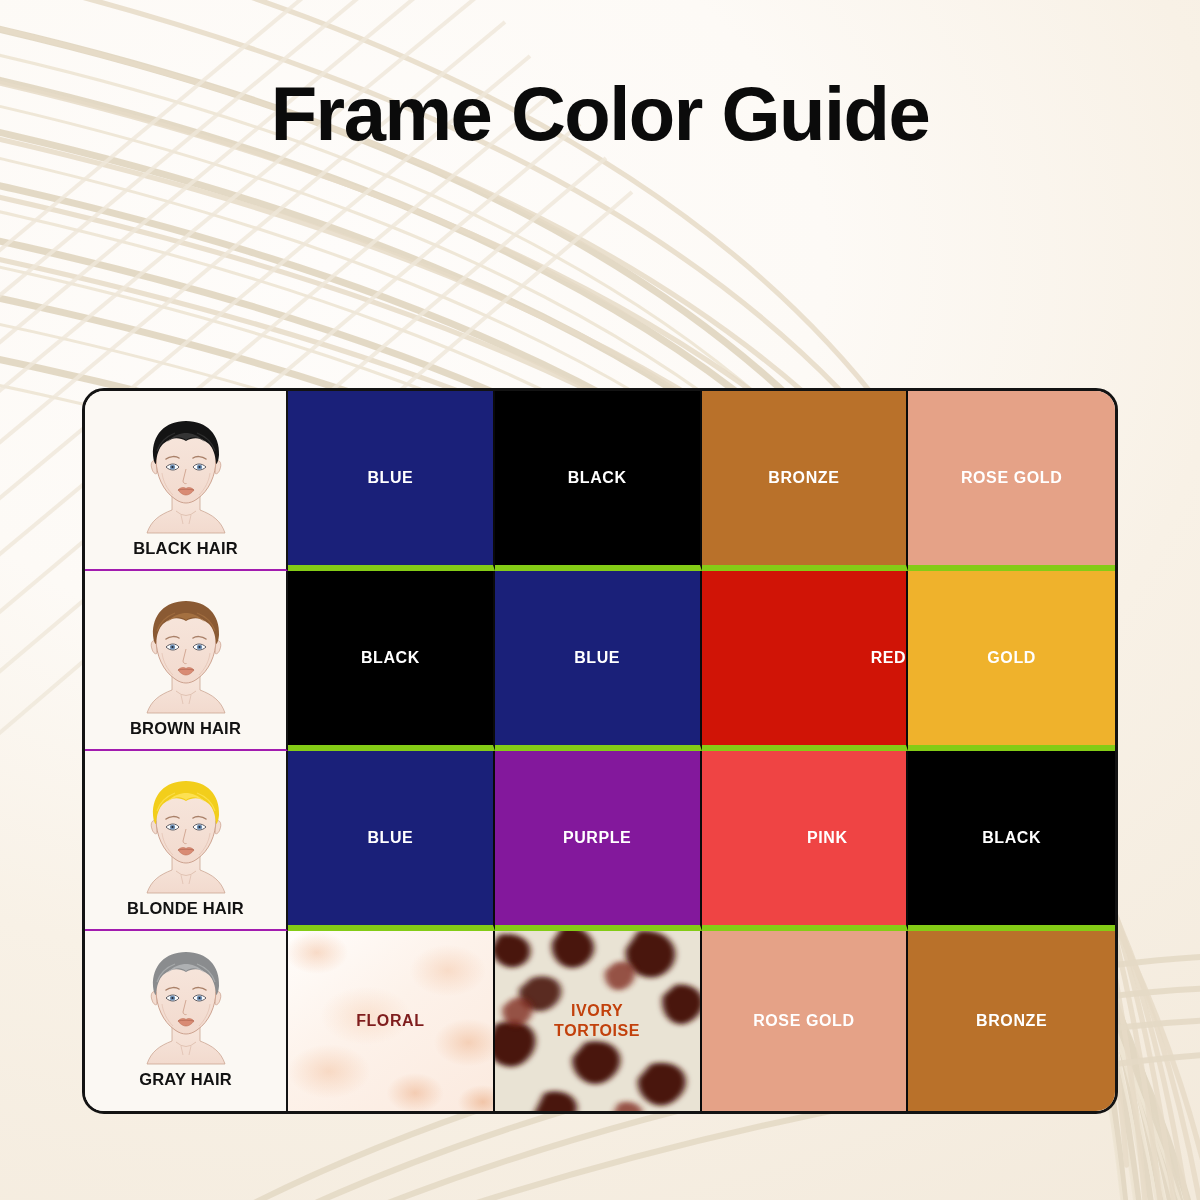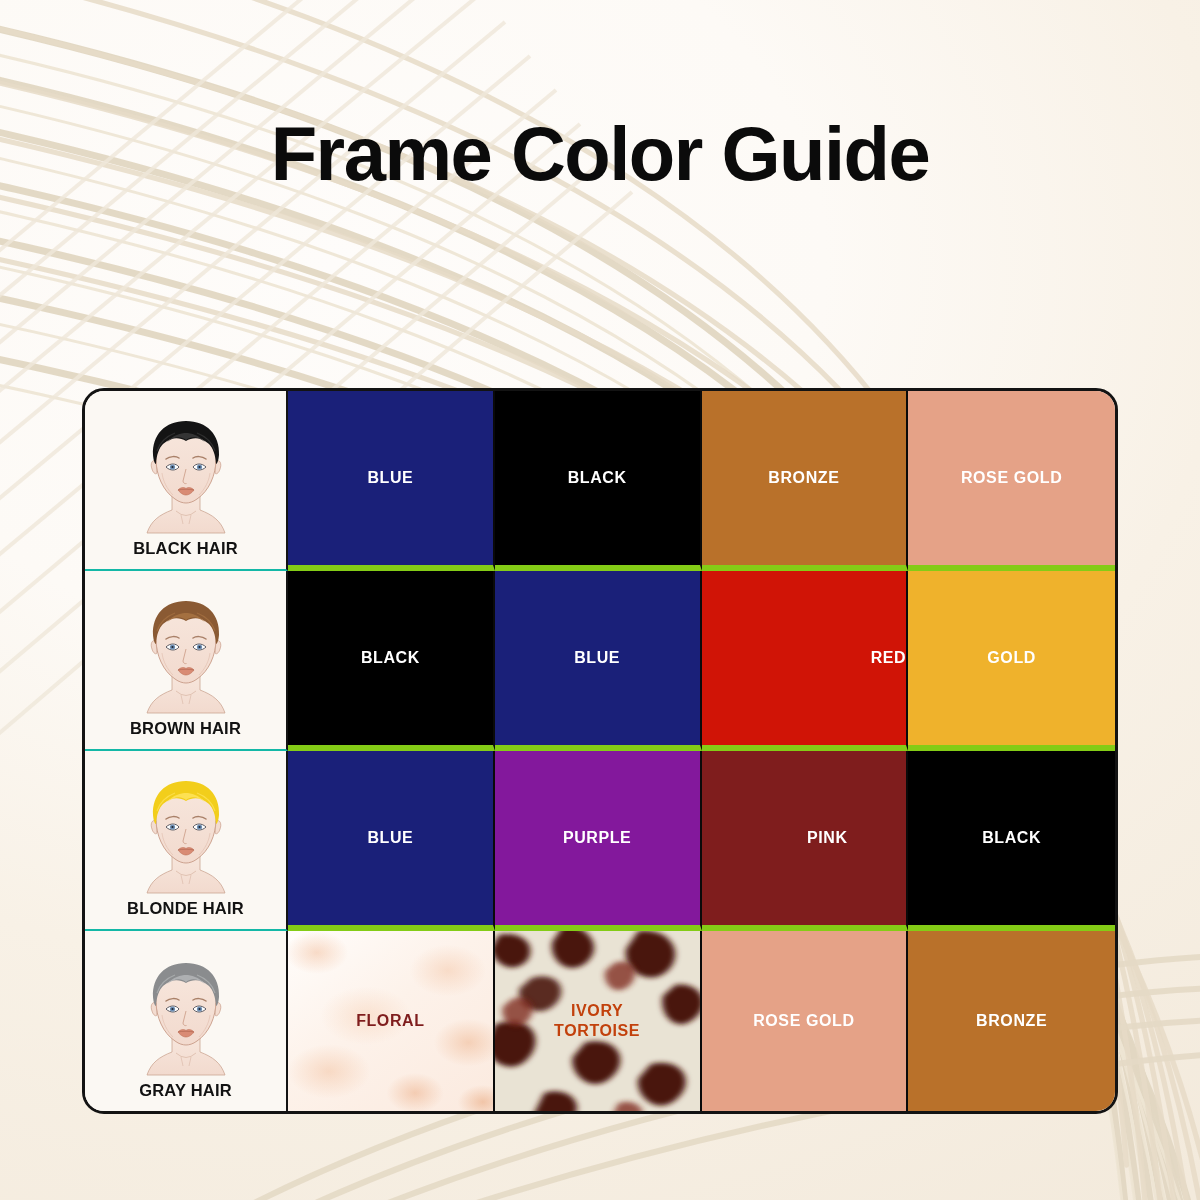--- a/index.html
+++ b/index.html
@@ -13,21 +13,21 @@
 
   
   #bg-layer { position:absolute; inset:0; z-index:0; }
   #bg-wash {
     position:absolute; inset:0;
     background:
       radial-gradient(120% 95% at 28% 22%, #FEFCFA 0%, #FDFAF6 34%, #F8F1E6 62%, #F3EADC 100%);
   }
 
   
-  .header { position:relative; z-index:3; text-align:center; padding-top:116px; }
+  .header { position:relative; z-index:3; text-align:center; padding-top:76px; }
   .title {
     font-size:76px; font-weight:700; color:#0B0B0B;
     letter-spacing:-1.5px; line-height:1.0;
   }
   .subtitle {
     margin-top:42px;
     font-size:40px; font-weight:400; color:#2B2B2B;
     line-height:1.28; letter-spacing:-0.3px;
   }
 
@@ -43,26 +43,26 @@
     display:grid;
     grid-template-columns:203px repeat(4, 1fr);
     grid-template-rows:repeat(4, 1fr);
   }
   .cell { position:relative; overflow:hidden; }
 
   
   .face-cell {
     background:#FBF8F3;
     border-right:2px solid #131313;
-    border-bottom:2px solid #14b8a6;
+    border-bottom:2px solid #a21caf;
     display:flex; flex-direction:column;
     align-items:center; justify-content:flex-end;
     padding-bottom:11px;
   }
-  .grid > .face-cell:nth-last-child(5) { border-bottom:none; }
+  .grid > .face-cell:nth-last-child(5) { border-bottom:none;justify-content:center; }
   .face-art { width:130px; height:125px; display:block; }
   .face-label {
     margin-top:3px;
     font-size:16.5px; font-weight:700; color:#121212;
     letter-spacing:0.2px; white-space:nowrap;
   }
 
   
   .swatch {
     display:flex; align-items:center; justify-content:center;
@@ -329,21 +329,21 @@
       <div class="cell swatch" style="background: rgb(26, 32, 121);">
         <div class="swatch-label" style="color:#FFFFFF">
           <div>BLUE</div>
         </div>
       </div>
       <div class="cell swatch" style="background: rgb(131, 24, 156);">
         <div class="swatch-label" style="color:#FFFFFF">
           <div>PURPLE</div>
         </div>
       </div>
-      <div class="cell swatch" style="background: #7f1d1d; padding-left: 47px;">
+      <div class="cell swatch" style="background: #ef4444; padding-left: 47px;">
         <div class="swatch-label" style="color:#FFFFFF">
           <div>PINK</div>
         </div>
       </div>
       <div class="cell swatch last-col" style="background: rgb(0, 0, 0);">
         <div class="swatch-label" style="color:#FFFFFF">
           <div>BLACK</div>
         </div>
       </div>
       <div class="cell face-cell" style="border-bottom: none;">

